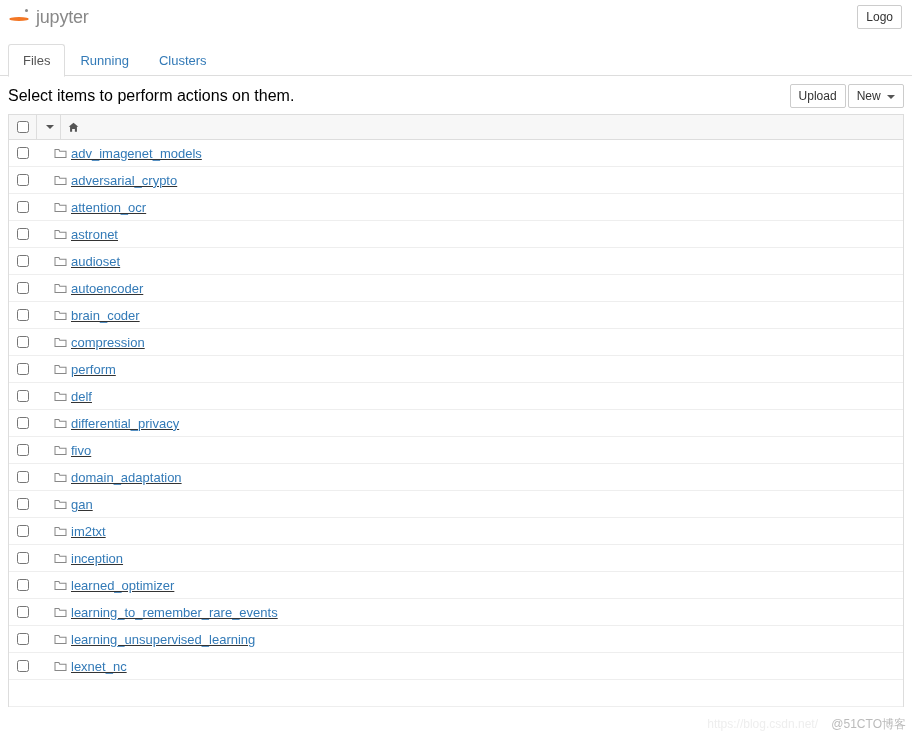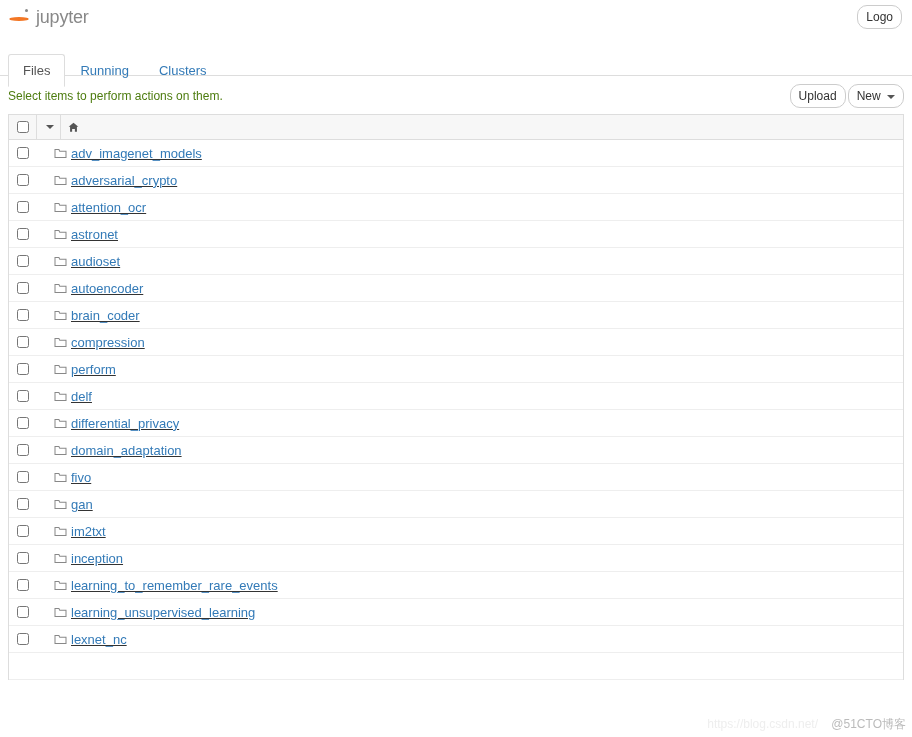--- a/index.html
+++ b/index.html
@@ -6,28 +6,28 @@
     body { font-family: "Helvetica Neue", Helvetica, Arial, sans-serif; font-size: 13px; color: #333; background: #fff; }
     
     .header { display: flex; justify-content: space-between; align-items: center; padding: 4px 10px 4px 8px; }
     .brand { display: flex; align-items: center; gap: 6px; }
     .jupyter-logo { width: 22px; height: 26px; display: flex; flex-direction: column; justify-content: center; gap: 2px; }
     .jupyter-logo-dot { width: 3px; height: 3px; background: #888; border-radius: 50%; align-self: flex-end; margin-right: 2px; margin-bottom: -1px; }
     .jupyter-logo-arc { height: 5px; border: 2.5px solid #F37726; border-radius: 50%; }
     .jupyter-logo-arc.top { border-bottom-color: transparent; border-left-color: transparent; border-right-color: transparent; transform: translateY(4px); }
     .jupyter-logo-arc.bot { border-top-color: transparent; border-left-color: transparent; border-right-color: transparent; transform: translateY(-4px); }
     .brand-text { font-size: 18px; color: #888; letter-spacing: -0.2px; }
-    .btn { background: #fff; border: 1px solid #ccc; padding: 4px 8px; font-size: 12px; color: #333; cursor: pointer; border-radius: 10px; }
+    .btn { background: #fff; border: 1px solid #ccc; padding: 4px 8px; font-size: 12px; color: #333; cursor: pointer; border-radius: 2px; }
     
     .tabs { display: flex; border-bottom: 1px solid #ddd; padding: 0 8px; margin-top: 8px; }
-    .tab { padding: 8px 14px; color: #337ab7; cursor: pointer; font-size: 13px; border: 1px solid transparent; border-bottom: none; position: relative; top: 12px; }
+    .tab { padding: 8px 14px; color: #337ab7; cursor: pointer; font-size: 13px; border: 1px solid transparent; border-bottom: none; position: relative; top: 2px; }
     .tab.active { color: #555; border-color: #ddd; border-bottom: 1px solid #fff; background: #fff; border-radius: 3px 3px 0 0; }
     
     .toolbar-row { display: flex; justify-content: space-between; align-items: center; padding: 8px 8px 6px 8px; }
-    .toolbar-text { color: #4d7c0f; font-size: 12px; }
+    .toolbar-text { color: #000000; font-size: 16px; }
     .toolbar-buttons { display: flex; gap: 2px; align-items: center; }
     .caret { display: inline-block; width: 0; height: 0; margin-left: 3px; vertical-align: middle; border-top: 4px solid #555; border-right: 4px solid transparent; border-left: 4px solid transparent; }
     
     .breadcrumb-row { display: flex; align-items: stretch; border: 1px solid #ddd; background: #f7f7f7; margin: 0 8px; height: 26px; }
     .bc-checkbox-cell { width: 28px; display: flex; align-items: center; justify-content: center; border-right: 1px solid #ddd; }
     .bc-sort-cell { width: 24px; display: flex; align-items: center; justify-content: center; border-right: 1px solid #ddd; cursor: pointer; }
     .bc-home-cell { width: 24px; display: flex; align-items: center; justify-content: center; cursor: pointer; }
     
     .file-list { margin: 0 8px; border-left: 1px solid #ddd; border-right: 1px solid #ddd; }
     .file-row { display: flex; align-items: center; border-bottom: 1px solid #eee; height: 27px; padding-left: 8px; text-decoration: underline; }
@@ -213,42 +213,42 @@
     </div>
     <div class="file-row">
       <div class="file-checkbox">
         <input type="checkbox" style="">
       </div>
       <div class="file-icon">
         <svg class="folder-icon-svg" viewBox="0 0 16 14">
           <path d="M1 3 L1 12 L15 12 L15 4 L7 4 L6 2 L1 2 Z"></path>
         </svg>
       </div>
+      <a class="file-link">fivo</a>
+    </div>
+    <div class="file-row">
+      <div class="file-checkbox">
+        <input type="checkbox" style="">
+      </div>
+      <div class="file-icon">
+        <svg class="folder-icon-svg" viewBox="0 0 16 14">
+          <path d="M1 3 L1 12 L15 12 L15 4 L7 4 L6 2 L1 2 Z"></path>
+        </svg>
+      </div>
       <a class="file-link">domain_adaptation</a>
     </div>
     <div class="file-row">
       <div class="file-checkbox">
         <input type="checkbox" style="">
       </div>
       <div class="file-icon">
         <svg class="folder-icon-svg" viewBox="0 0 16 14">
           <path d="M1 3 L1 12 L15 12 L15 4 L7 4 L6 2 L1 2 Z"></path>
         </svg>
       </div>
-      <a class="file-link">fivo</a>
-    </div>
-    <div class="file-row">
-      <div class="file-checkbox">
-        <input type="checkbox" style="">
-      </div>
-      <div class="file-icon">
-        <svg class="folder-icon-svg" viewBox="0 0 16 14">
-          <path d="M1 3 L1 12 L15 12 L15 4 L7 4 L6 2 L1 2 Z"></path>
-        </svg>
-      </div>
       <a class="file-link">gan</a>
     </div>
     <div class="file-row">
       <div class="file-checkbox">
         <input type="checkbox" style="">
       </div>
       <div class="file-icon">
         <svg class="folder-icon-svg" viewBox="0 0 16 14">
           <path d="M1 3 L1 12 L15 12 L15 4 L7 4 L6 2 L1 2 Z"></path>
         </svg>
@@ -258,20 +258,31 @@
     <div class="file-row">
       <div class="file-checkbox">
         <input type="checkbox" style="">
       </div>
       <div class="file-icon">
         <svg class="folder-icon-svg" viewBox="0 0 16 14">
           <path d="M1 3 L1 12 L15 12 L15 4 L7 4 L6 2 L1 2 Z"></path>
         </svg>
       </div>
       <a class="file-link">inception</a>
+    </div>
+    <div class="file-row">
+      <div class="file-checkbox">
+        <input type="checkbox" style="">
+      </div>
+      <div class="file-icon">
+        <svg class="folder-icon-svg" viewBox="0 0 16 14">
+          <path d="M1 3 L1 12 L15 12 L15 4 L7 4 L6 2 L1 2 Z"></path>
+        </svg>
+      </div>
+      <a class="file-link">learned_optimizer</a>
     </div>
     <div class="file-row">
       <div class="file-checkbox">
         <input type="checkbox" style="">
       </div>
       <div class="file-icon">
         <svg class="folder-icon-svg" viewBox="0 0 16 14">
           <path d="M1 3 L1 12 L15 12 L15 4 L7 4 L6 2 L1 2 Z"></path>
         </svg>
       </div>

